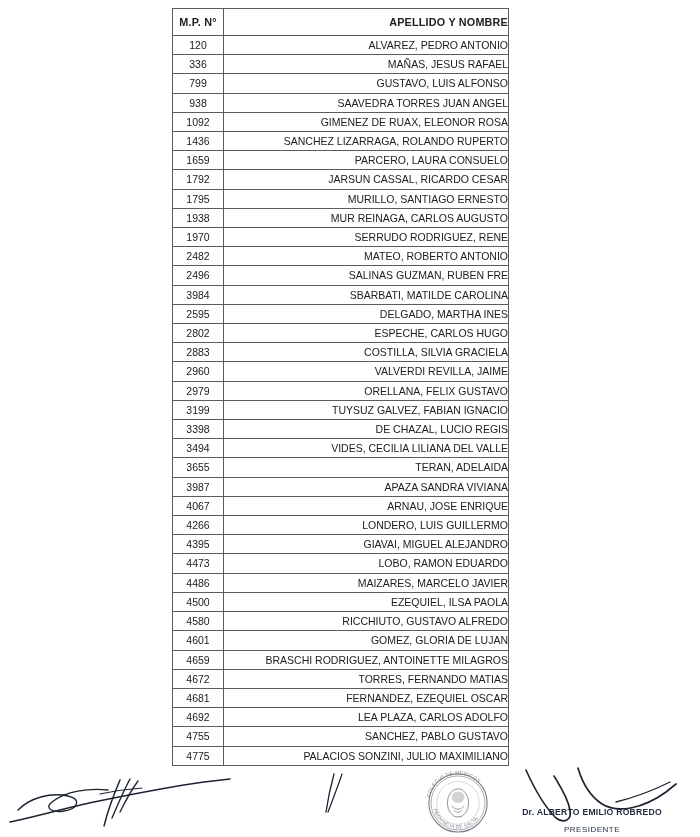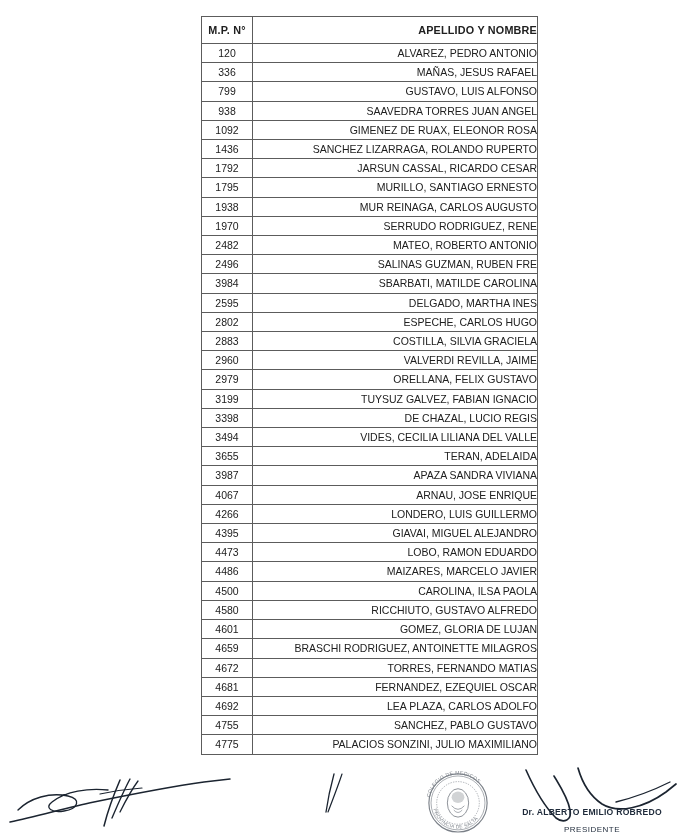--- a/index.html
+++ b/index.html
@@ -13,25 +13,24 @@
     font-family: "Liberation Sans", sans-serif;
     position: relative;
     overflow: hidden;
     color: #1a1a1a;
   }
 
   
   .doc-table {
     position: absolute;
     left: 172px;
-    top: 16px;
+    top: 8px;
     width: 326px;
     border-collapse: collapse;
     table-layout: fixed;
-    margin-left: 29px;
   }
   .doc-table td, .doc-table th {
     border: 1px solid #5c5c5c;
     height: 18.2px;
     padding: 0 0 0 0;
     font-size: 10.5px;
     font-weight: normal;
     line-height: 18.2px;
     vertical-align: middle;
     white-space: nowrap;
@@ -122,20 +121,24 @@
       </tr>
       <tr>
         <td class="col-mp">1092</td>
         <td class="col-nom">GIMENEZ DE RUAX, ELEONOR ROSA</td>
       </tr>
       <tr>
         <td class="col-mp">1436</td>
         <td class="col-nom">SANCHEZ LIZARRAGA, ROLANDO RUPERTO</td>
       </tr>
       <tr>
+        <td class="col-mp">1659</td>
+        <td class="col-nom">PARCERO, LAURA CONSUELO</td>
+      </tr>
+      <tr>
         <td class="col-mp">1792</td>
         <td class="col-nom">JARSUN CASSAL, RICARDO CESAR</td>
       </tr>
       <tr>
         <td class="col-mp">1795</td>
         <td class="col-nom">MURILLO, SANTIAGO ERNESTO</td>
       </tr>
       <tr>
         <td class="col-mp">1938</td>
         <td class="col-nom">MUR REINAGA, CARLOS AUGUSTO</td>
@@ -211,21 +214,21 @@
       <tr>
         <td class="col-mp">4473</td>
         <td class="col-nom">LOBO, RAMON EDUARDO</td>
       </tr>
       <tr>
         <td class="col-mp">4486</td>
         <td class="col-nom">MAIZARES, MARCELO JAVIER</td>
       </tr>
       <tr>
         <td class="col-mp">4500</td>
-        <td class="col-nom">CAROLINA, ILSA PAOLA</td>
+        <td class="col-nom">EZEQUIEL, ILSA PAOLA</td>
       </tr>
       <tr>
         <td class="col-mp">4580</td>
         <td class="col-nom">RICCHIUTO, GUSTAVO ALFREDO</td>
       </tr>
       <tr>
         <td class="col-mp">4601</td>
         <td class="col-nom">GOMEZ, GLORIA DE LUJAN</td>
       </tr>
       <tr>

